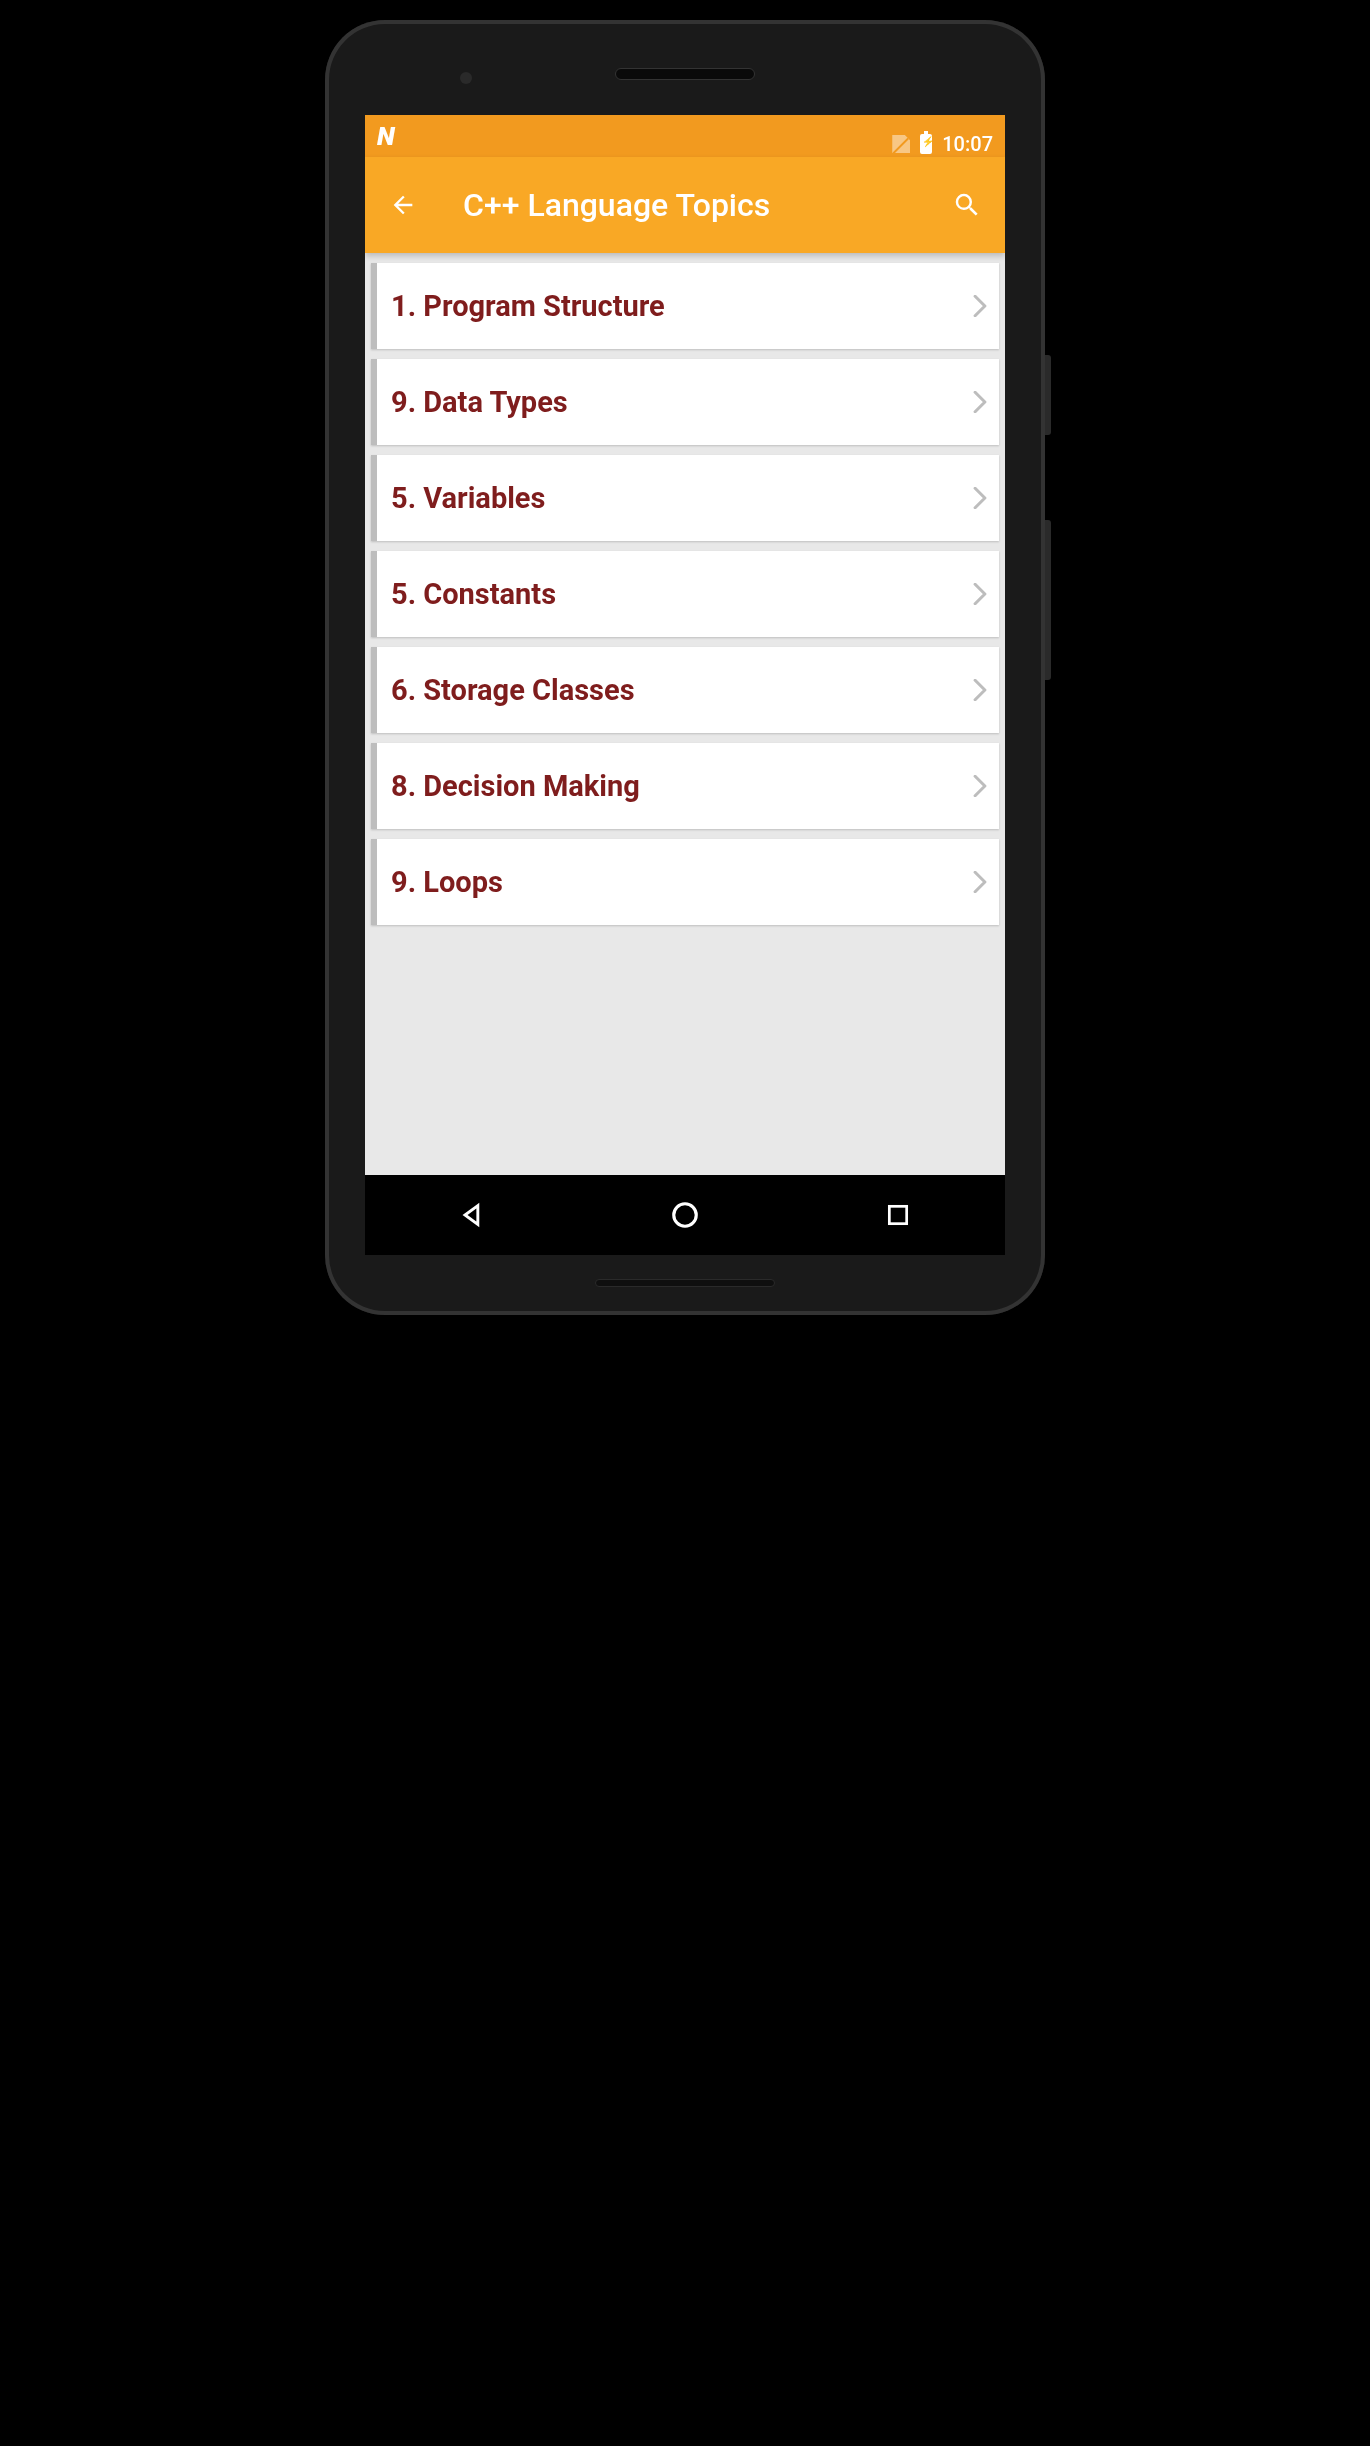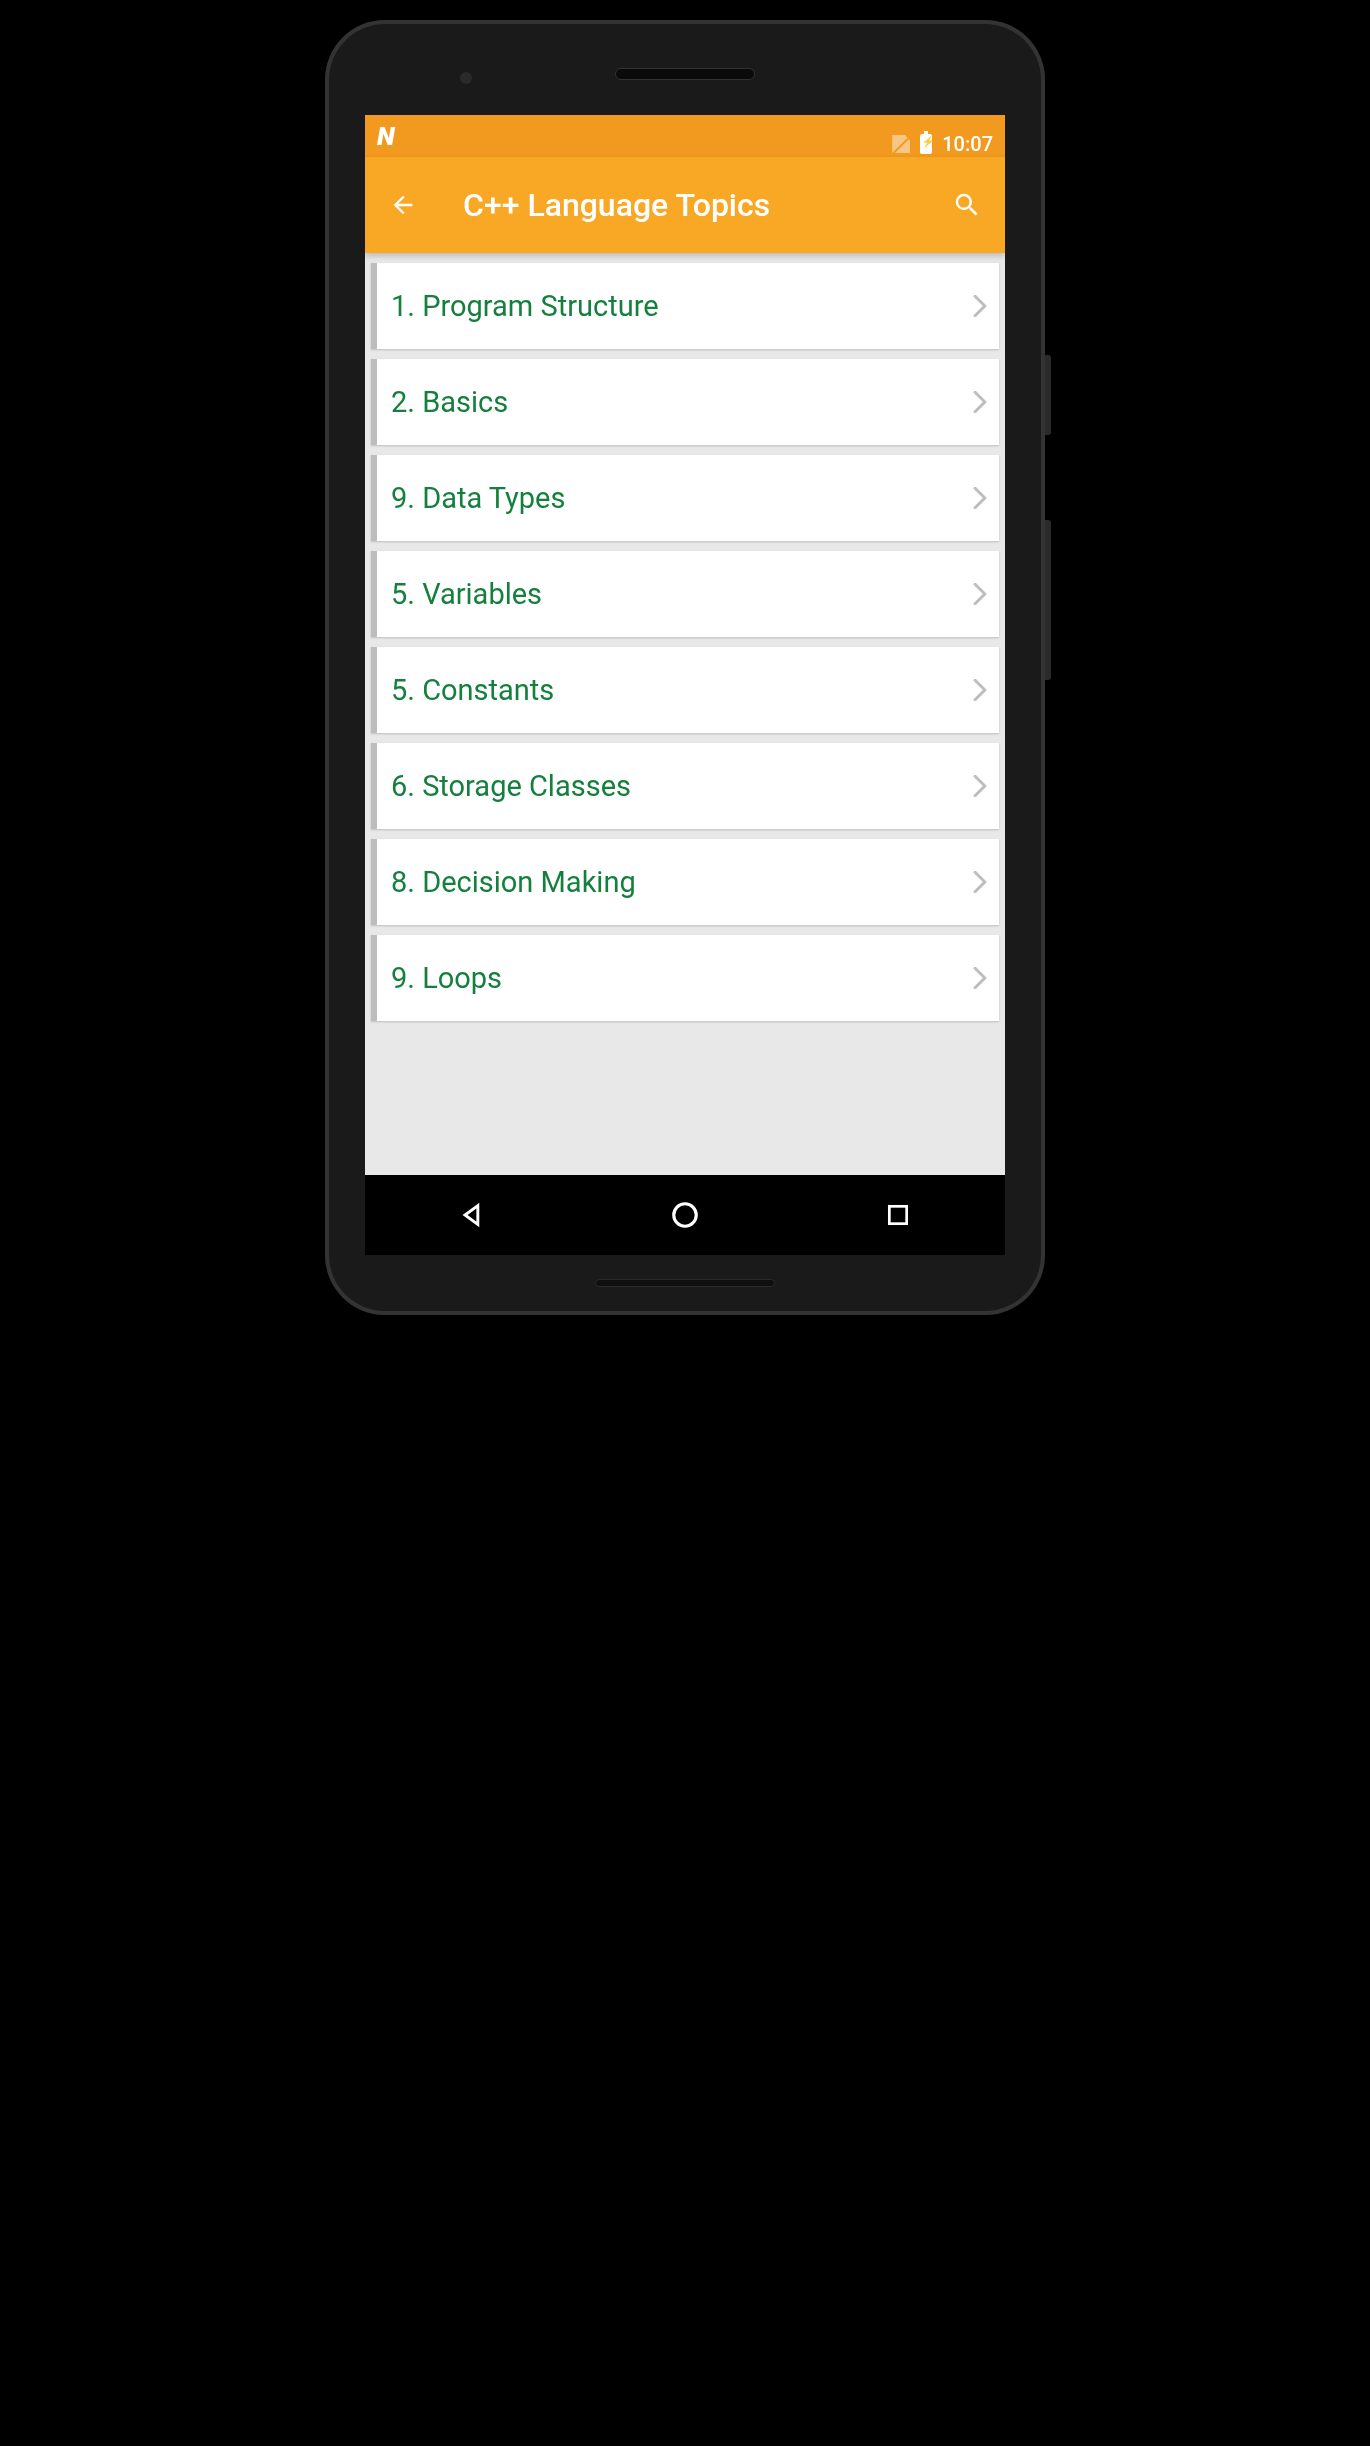--- a/index.html
+++ b/index.html
@@ -175,22 +175,22 @@
   height: 86px;
   display: flex;
   align-items: center;
   padding: 0 12px 0 14px;
   box-shadow: 0 1px 2px rgba(0,0,0,0.18);
   cursor: pointer;
 }
 .list-item-label {
   flex: 1;
   font-size: 29px;
-  color: #15803d;
-  font-weight: 400;
+  color: #7f1d1d;
+  font-weight: 700;
 }
 .chevron {
   color: #bdbdbd;
   font-size: 24px;
 }
 .chevron svg { width: 14px; height: 22px; display:block; }
 .nav-bar {
   background: #000;
   height: 80px;
   display: flex;
@@ -257,28 +257,20 @@
     <div class="content" id="topics-list">
         <div class="list-item">
           <span class="list-item-label">1. Program Structure</span>
           <span class="chevron">
             <svg viewBox="0 0 10 18">
               <path d="M1 1 L9 9 L1 17" stroke="#bdbdbd" stroke-width="2.5" fill="none" stroke-linecap="round" stroke-linejoin="round"></path>
             </svg>
           </span>
         </div>
         <div class="list-item">
-          <span class="list-item-label">2. Basics</span>
-          <span class="chevron">
-            <svg viewBox="0 0 10 18">
-              <path d="M1 1 L9 9 L1 17" stroke="#bdbdbd" stroke-width="2.5" fill="none" stroke-linecap="round" stroke-linejoin="round"></path>
-            </svg>
-          </span>
-        </div>
-        <div class="list-item">
           <span class="list-item-label">9. Data Types</span>
           <span class="chevron">
             <svg viewBox="0 0 10 18">
               <path d="M1 1 L9 9 L1 17" stroke="#bdbdbd" stroke-width="2.5" fill="none" stroke-linecap="round" stroke-linejoin="round"></path>
             </svg>
           </span>
         </div>
         <div class="list-item">
           <span class="list-item-label">5. Variables</span>
           <span class="chevron">

